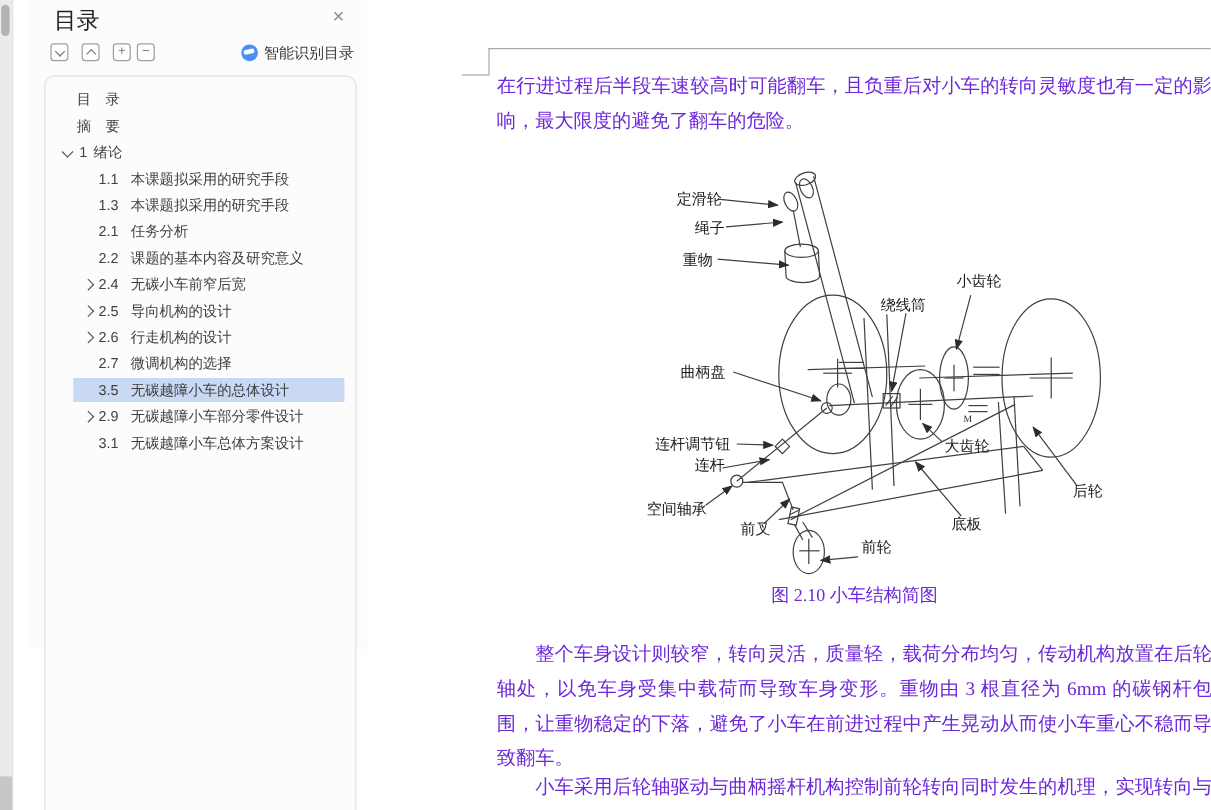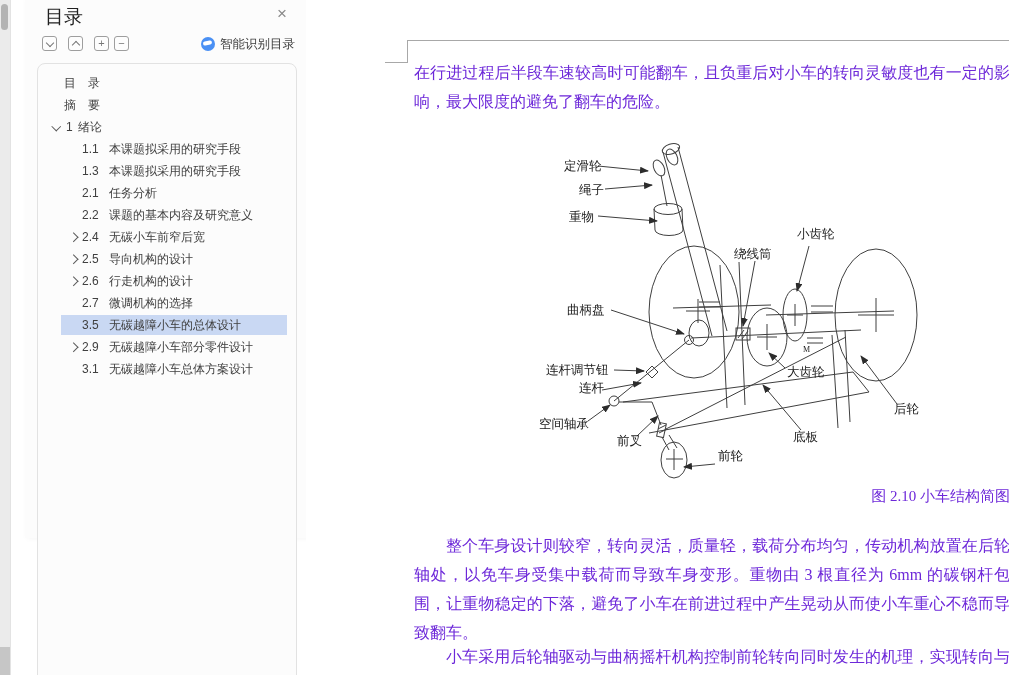--- a/index.html
+++ b/index.html
@@ -53,21 +53,21 @@
   .mark{position:absolute;background:#a8a8a8;}
   .mark.h1{left:101px;top:40px;width:602px;height:1px;}
   .mark.v1{left:101px;top:40px;width:1px;height:22px;}
   .mark.h2{left:79px;top:62px;width:23px;height:1px;}
   .para{position:absolute;left:108px;width:596px;font-size:16px;line-height:29px;
     text-align:justify;letter-spacing:0;}
   .para.indent{text-indent:2em;}
   .p1{top:58px;}
   .p2{top:531px;}
   .p3{top:642px;}
-  .fig-caption{position:absolute;left:108px;top:487px;width:596px;text-align:right;font-size:15px;}
+  .fig-caption{position:absolute;left:108px;top:487px;width:596px;text-align:center;font-size:15px;}
   .figure{position:absolute;left:225px;top:128px;}
   .figure svg text{font-family:"Liberation Serif","DejaVu Serif",serif;font-size:12.5px;fill:#1a1a1a;}
   .figure svg .shape{fill:none;stroke:#3f3f3f;stroke-width:1;}
   .figure svg .leader{fill:none;stroke:#3f3f3f;stroke-width:1;}
 </style>
 </head>
 <body>
 
 <div class="edge-strip">
   <div class="thumb"></div>

